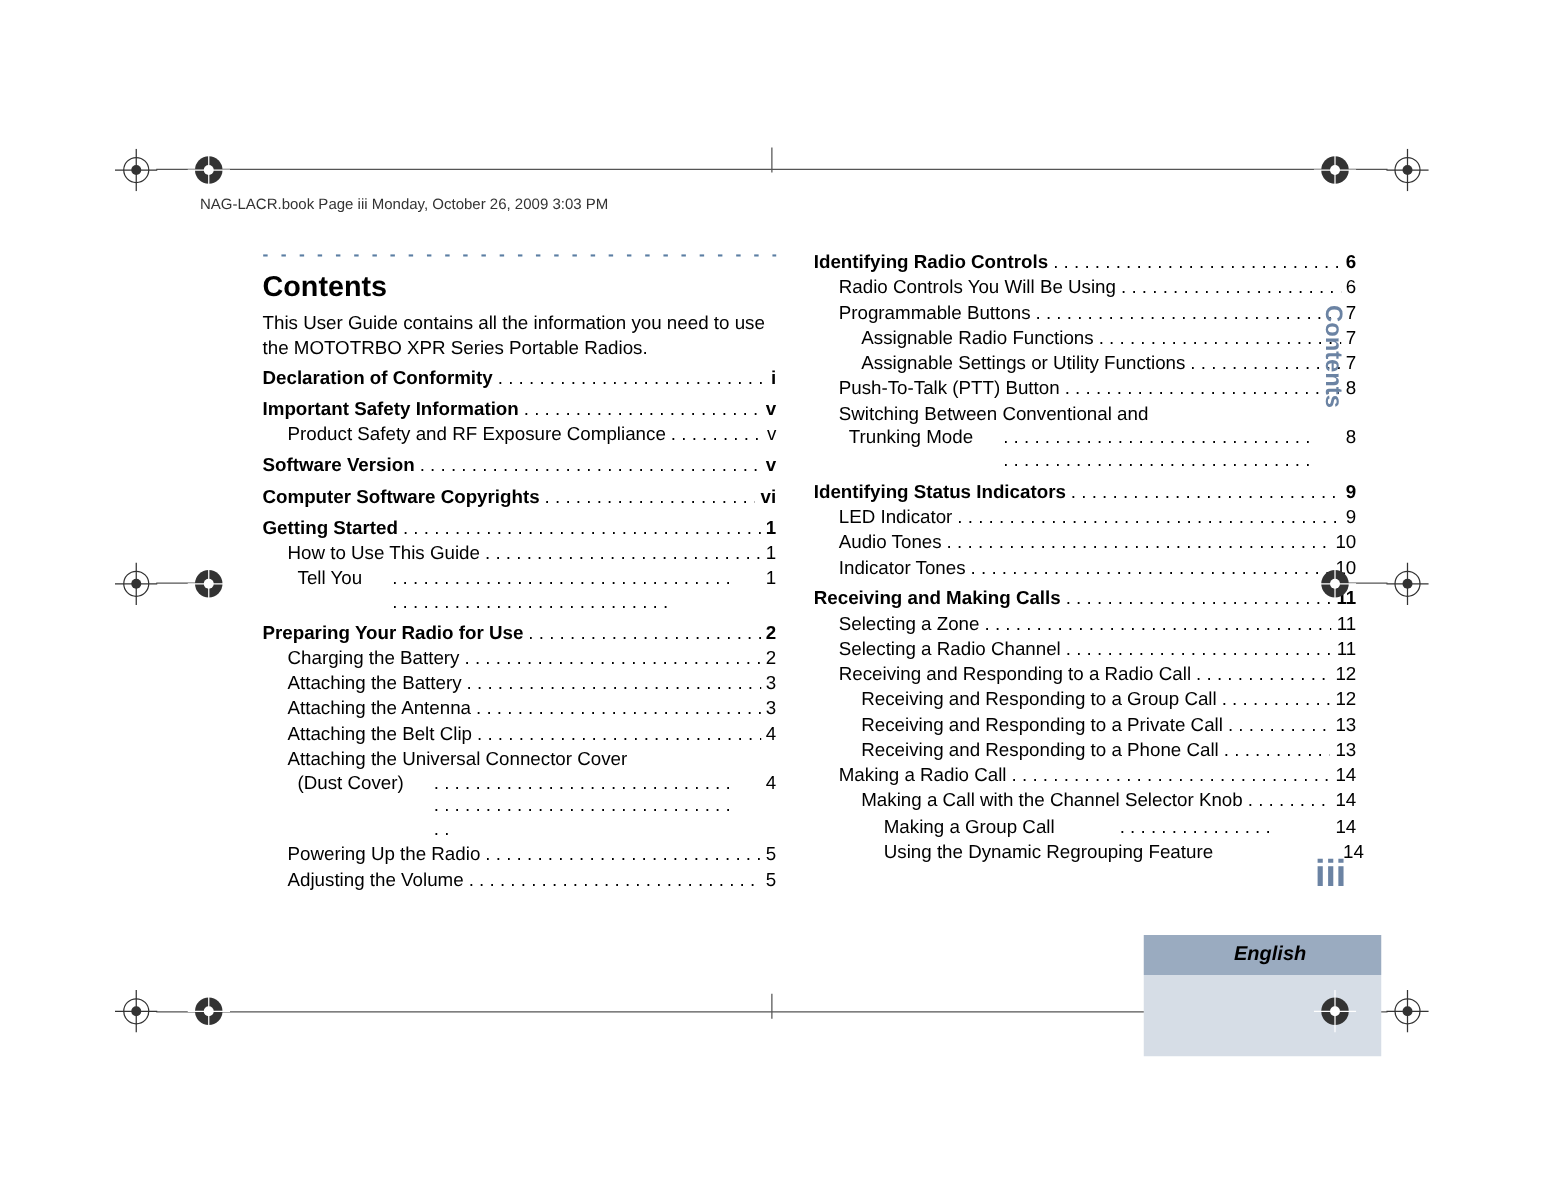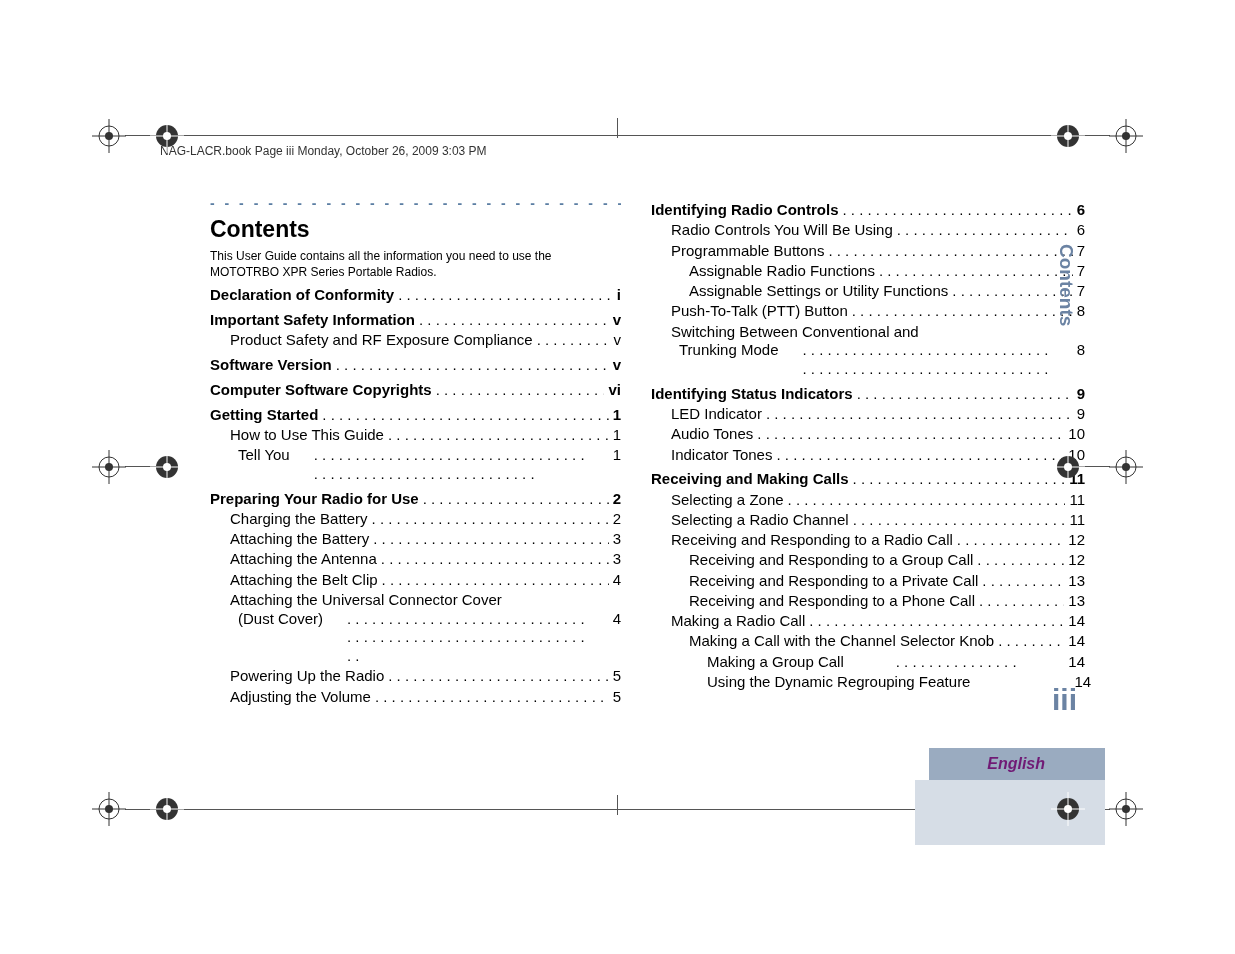--- a/index.html
+++ b/index.html
@@ -12,21 +12,21 @@
     height: 954px;
     overflow: hidden;
   }
   .page {
     position: relative;
     width: 1235px;
     height: 954px;
   }
   .header-line {
     position: absolute;
-    top: 144px;
+    top: 156px;
     left: 160px;
     font-size: 12px;
     color: #333;
   }
   .two-col {
     position: absolute;
     top: 195px;
     left: 210px;
     width: 845px;
     display: flex;
@@ -48,21 +48,21 @@
     white-space: nowrap;
     overflow: hidden;
     margin-bottom: 2px;
   }
   .title {
     font-size: 23px;
     font-weight: bold;
     margin: 0 0 6px 0;
   }
   .intro {
-    font-size: 12px;
+    font-size: 15px;
     line-height: 1.3;
   }
   .toc-line {
     display: flex;
     align-items: baseline;
     white-space: nowrap;
     margin: 1.5px 0;
   }
   .toc-line.sec { font-weight: bold; margin-top: 6px; }
   .toc-label { flex: 0 0 auto; }
@@ -114,23 +114,23 @@
     top: 683px;
     font-size: 30px;
     font-weight: bold;
     color: #6b83a3;
   }
   .lang-tab {
     position: absolute;
     right: 130px;
     top: 748px;
     height: 32px;
-    width: 176px;
+    width: 190px;
     background: #9aabc0;
-    color: #701a75;
+    color: #000000;
     font-weight: bold;
     font-style: italic;
     font-size: 16px;
     display: flex;
     align-items: center;
     justify-content: flex-end;
     padding-right: 60px;
     box-sizing: border-box;
   }
   .side-strip {

